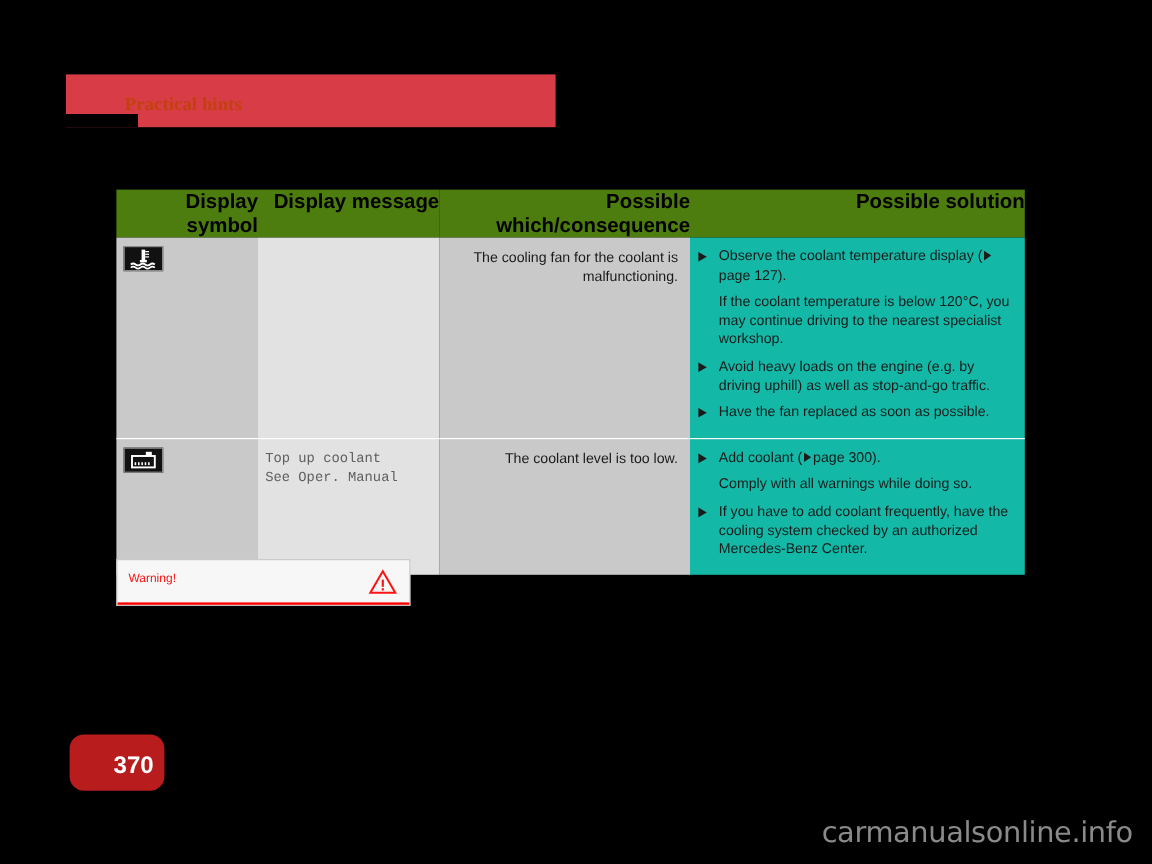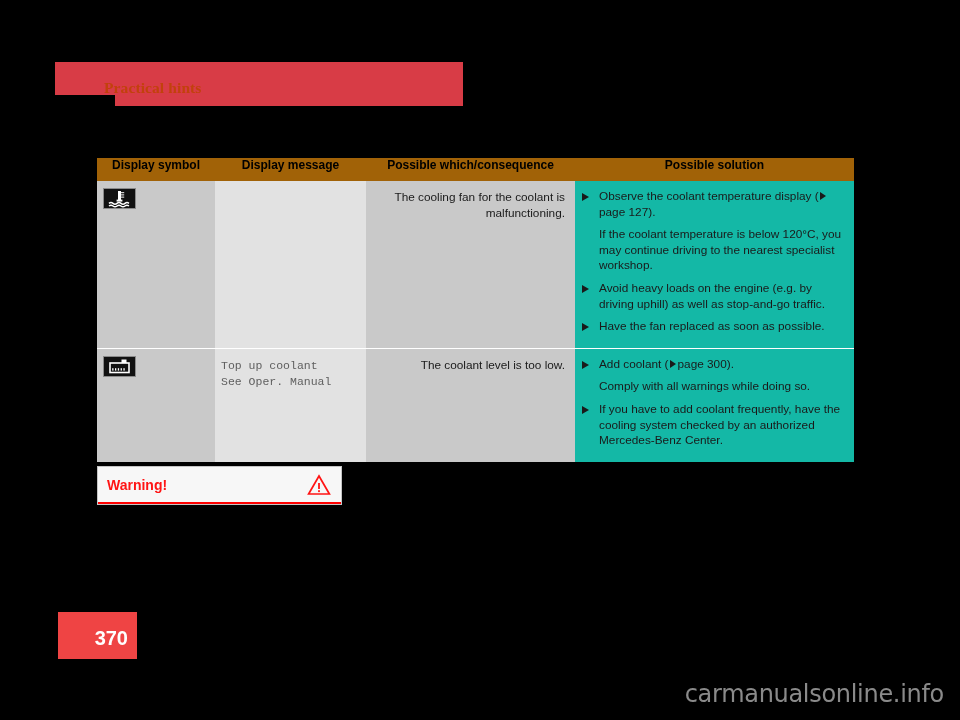--- a/index.html
+++ b/index.html
@@ -55,25 +55,25 @@
     width: 757px;
     table-layout: fixed;
   }
   table.fault-table th,
   table.fault-table td {
     vertical-align: top;
     padding: 0;
     border: 0;
   }
   thead th {
-    background: #a16207;
-    font-size: 12px;
+    background: #4d7c0f;
+    font-size: 17px;
     font-weight: bold;
     color: #000000;
-    text-align: center;
+    text-align: right;
     height: 23px;
     padding: 5px 0 0 6px;
     border-right: 1px solid #f2f2f2;
     border-bottom: 1px solid #ffffff;
   }
   thead th:last-child { border-right: 0; }
 
   .col-sym   { width: 118px; }
   .col-msg   { width: 151px; }
   .col-cause { width: 209px; }
@@ -178,22 +178,22 @@
     position: relative;
     height: 37px;
     background: #f7f7f7;
     border-bottom: 2px solid #ff0000;
     box-sizing: border-box;
   }
   .warning-title {
     position: absolute;
     left: 9px;
     top: 11px;
-    font-size: 14px;
-    font-weight: bold;
+    font-size: 10px;
+    font-weight: normal;
     color: #ff1414;
     line-height: 1;
   }
   .warning-icon {
     position: absolute;
     right: 10px;
     top: 7px;
   }
   .warning-body {
     padding: 9px 9px 11px 9px;
@@ -202,21 +202,22 @@
     color: #111111;
   }
 
   
   .page-num-box {
     position: absolute;
     left: 58px;
     top: 612px;
     width: 79px;
     height: 47px;
-    background: #ef4444;
+    background: #b91c1c;
+    border-radius: 12px;
   }
   .page-num-text {
     position: absolute;
     right: 9px;
     bottom: 11px;
     font-size: 20px;
     font-weight: bold;
     color: #ffffff;
     line-height: 1;
   }

